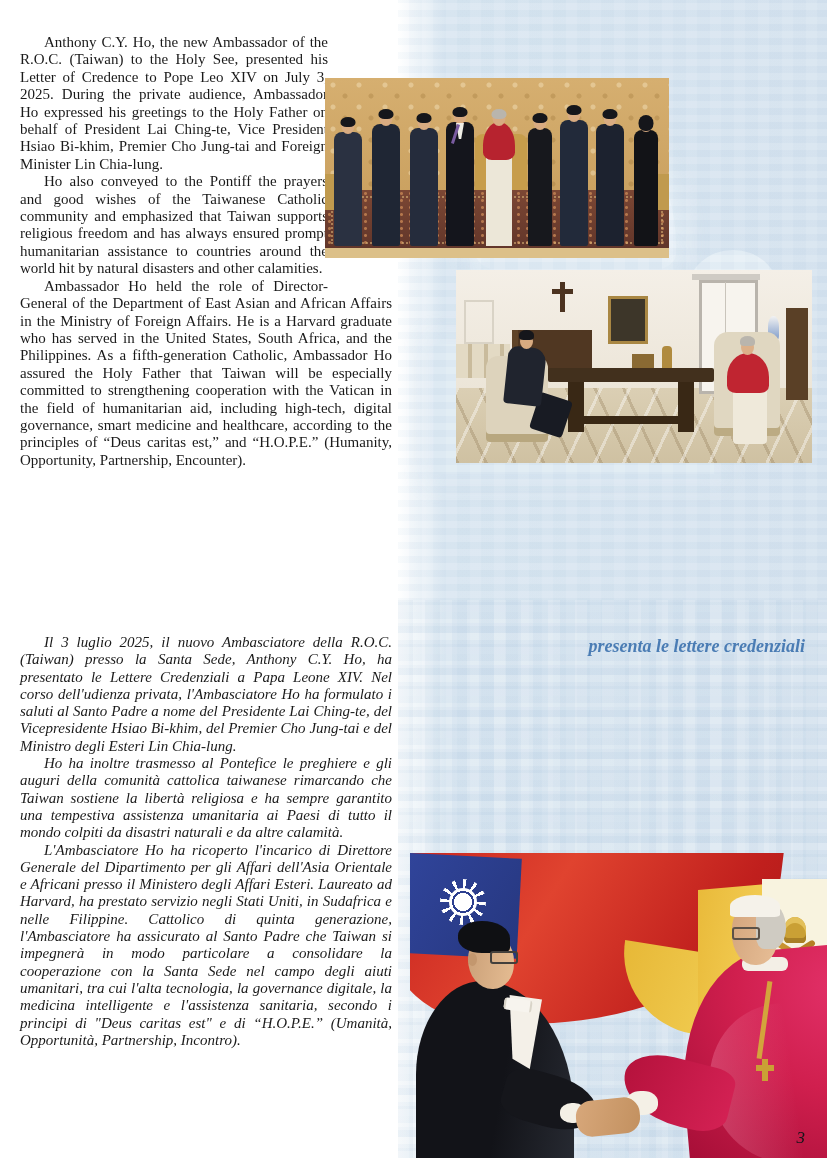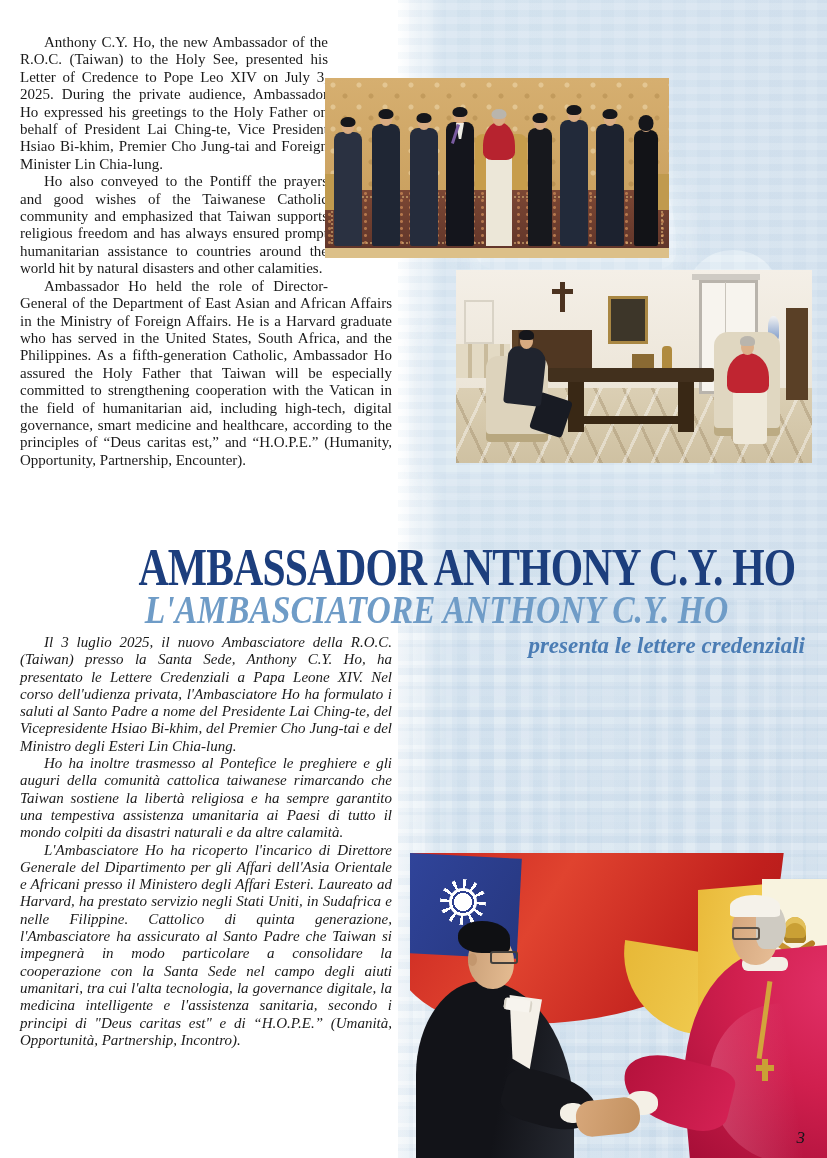--- a/index.html
+++ b/index.html
@@ -38,21 +38,21 @@
   
   .headline{position:absolute;left:64px;top:546px;width:745px;text-align:center;}
   .headline-en{font-weight:bold;font-size:52px;line-height:44px;color:#1c3e7d;
     letter-spacing:-1px;transform:scaleX(0.80);transform-origin:50% 50%;white-space:nowrap;}
   .headline-it{font-weight:bold;font-style:italic;font-size:40px;line-height:36px;color:#6f9cc7;
     transform:scaleX(0.84);transform-origin:50% 50%;white-space:nowrap;margin-top:2px;}
 
   
   .subhead{position:absolute;right:22px;top:634px;width:420px;text-align:right;}
   .subhead-en{font-weight:bold;font-size:23px;line-height:24px;color:#1e4a90;}
-  .subhead-it{font-weight:bold;font-style:italic;font-size:23px;line-height:24px;color:#4a7cb4;}
+  .subhead-it{font-weight:bold;font-style:italic;font-size:18px;line-height:24px;color:#4a7cb4;}
 
   
   .photo1{position:absolute;left:325px;top:78px;width:344px;height:180px;overflow:hidden;background:#cfa867;}
   .p1-wall{position:absolute;inset:0;background:
      radial-gradient(circle at 8px 7px, rgba(255,244,214,.35) 2px, rgba(0,0,0,0) 3px) 0 0/26px 22px,
      radial-gradient(circle at 20px 18px, rgba(140,100,40,.25) 2px, rgba(0,0,0,0) 3px) 0 0/26px 22px,
      linear-gradient(#d6af70,#c49a58);}
   .p1-floor{position:absolute;left:0;right:0;bottom:0;height:10px;background:#dcc089;}
   .p1-carpet{position:absolute;left:0;right:0;top:112px;height:58px;background:
      radial-gradient(circle, rgba(196,132,84,.8) 1px, rgba(0,0,0,0) 2px) 0 0/9px 7px,
@@ -290,24 +290,20 @@
     <div class="p2-amb-legs"></div>
     <div class="p2-amb-head"></div>
     <div class="p2-amb-hair"></div>
     <div class="p2-chair-r"></div>
     <div class="p2-pope-robe"></div>
     <div class="p2-pope-cape"></div>
     <div class="p2-pope-head"></div>
     <div class="p2-pope-hair"></div>
   </div>
 
-  <div class="headline">
-    <div class="headline-en">AMBASSADOR ANTHONY C.Y. HO</div>
-    <div class="headline-it">L'AMBASCIATORE ANTHONY C.Y. HO</div>
-  </div>
 
   <div class="subhead">
     <div class="subhead-it">presenta le lettere credenziali</div>
   </div>
 
   <div class="article-it">
     <p>Il 3 luglio 2025, il nuovo Ambasciatore della R.O.C. (Taiwan) presso la Santa Sede, Anthony C.Y. Ho, ha presentato le Lettere Credenziali a Papa Leone XIV. Nel corso dell'udienza privata, l'Ambasciatore Ho ha formulato i saluti al Santo Padre a nome del Presidente Lai Ching-te, del Vicepresidente Hsiao Bi-khim, del Premier Cho Jung-tai e del Ministro degli Esteri Lin Chia-lung.</p>
     <p>Ho ha inoltre trasmesso al Pontefice le preghiere e gli auguri della comunità cattolica taiwanese rimarcando che Taiwan sostiene la libertà religiosa e ha sempre garantito una tempestiva assistenza umanitaria ai Paesi di tutto il mondo colpiti da disastri naturali e da altre calamità.</p>
     <p>L'Ambasciatore Ho ha ricoperto l'incarico di Direttore Generale del Dipartimento per gli Affari dell'Asia Orientale e Africani presso il Ministero degli Affari Esteri. Laureato ad Harvard, ha prestato servizio negli Stati Uniti, in Sudafrica e nelle Filippine. Cattolico di quinta generazione, l'Ambasciatore ha assicurato al Santo Padre che Taiwan si impegnerà in modo particolare a consolidare la cooperazione con la Santa Sede nel campo degli aiuti umanitari, tra cui l'alta tecnologia, la governance digitale, la medicina intelligente e l'assistenza sanitaria, secondo i principi di "Deus caritas est" e di “H.O.P.E.” (Umanità, Opportunità, Partnership, Incontro).</p>
   </div>

